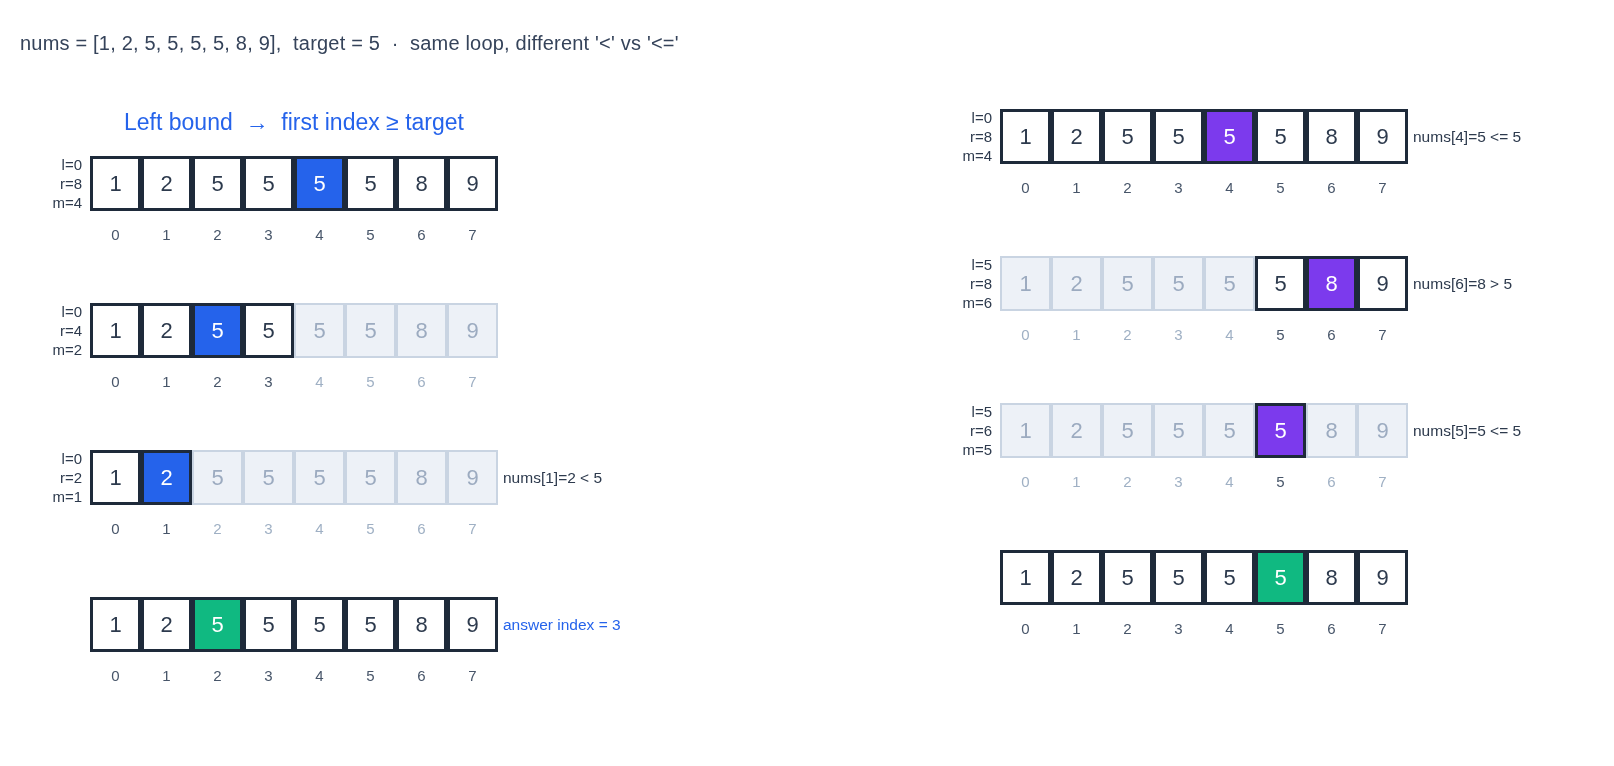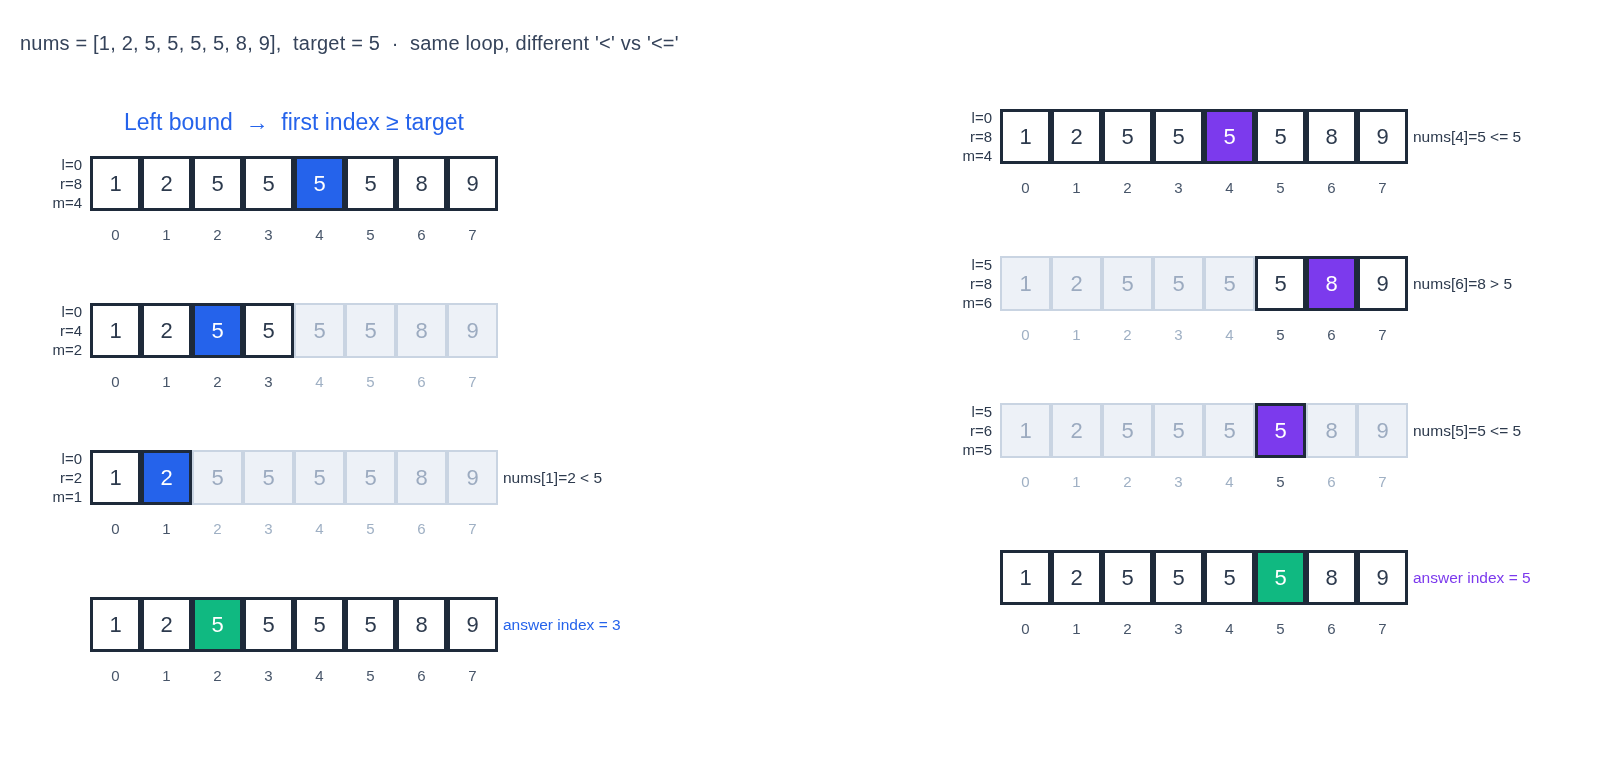--- a/index.html
+++ b/index.html
@@ -250,18 +250,17 @@
                 <span class="ix ixon">0</span>
                 <span class="ix ixon">1</span>
                 <span class="ix ixon">2</span>
                 <span class="ix ixon">3</span>
                 <span class="ix ixon">4</span>
                 <span class="ix ixon">5</span>
                 <span class="ix ixon">6</span>
                 <span class="ix ixon">7</span>
               </div>
             </div>
-            <div class="note" style="color: rgb(124, 58, 237);">answer index = 5</div>
           </div>
         </div>
     </section>
   </div>
 </div>
 
 </body></html>

